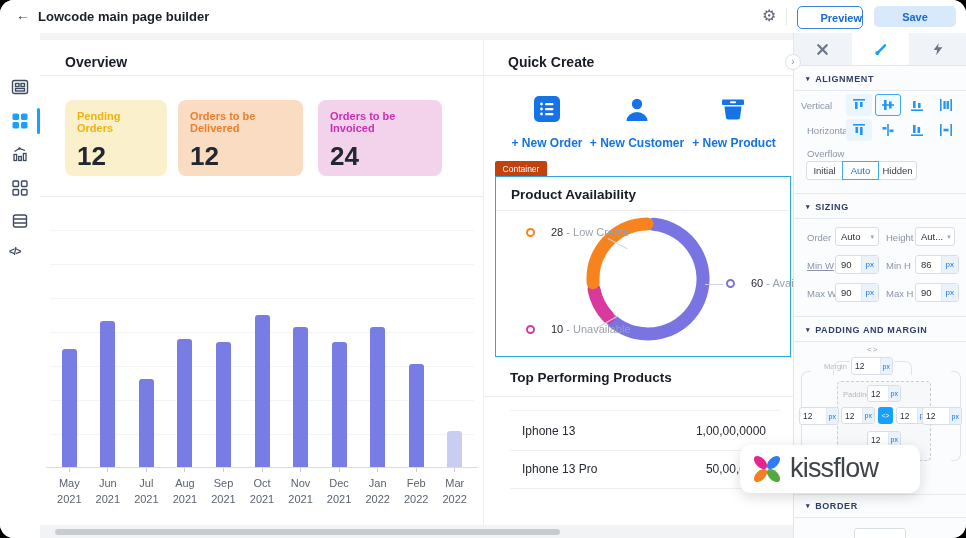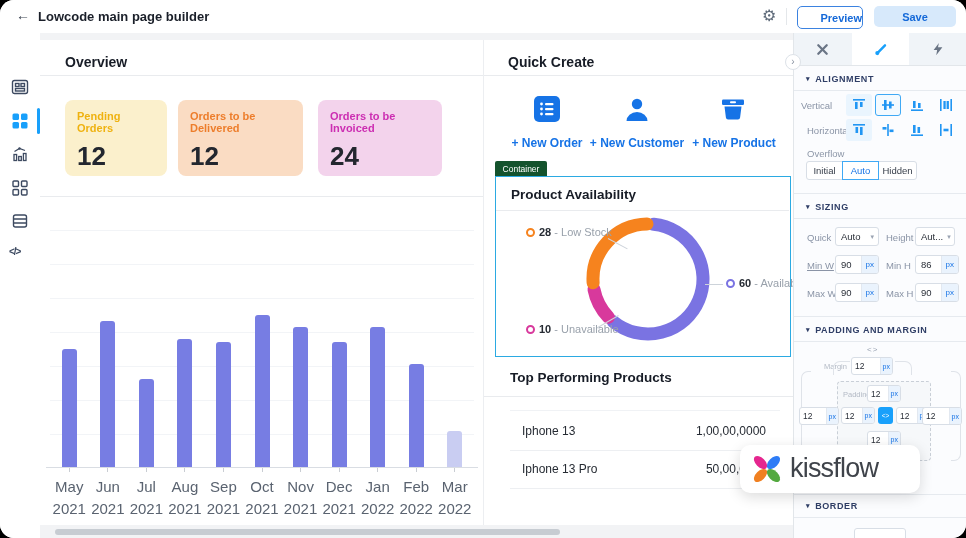--- a/index.html
+++ b/index.html
@@ -9,25 +9,25 @@
   .hd{font-size:9px;font-weight:700;letter-spacing:.6px;color:#2F3E66;}
   .chev{font-size:7px;color:#2F3E66;margin-right:5px;vertical-align:1px;}
   .divider{background:#E9EBEE;}
   .panel-title{font-size:14px;font-weight:700;color:#171C26;}
   .sub-title{font-size:13.5px;font-weight:700;color:#171C26;}
   .card{border-radius:8px;padding:10px 12px;box-sizing:border-box;}
   .card .lbl{font-size:11px;font-weight:600;}
   .card .val{font-size:26px;font-weight:600;color:#23272F;margin-top:7px;}
   .bar-col{flex:1;display:flex;flex-direction:column;justify-content:flex-end;align-items:center;}
   .bar{width:15px;border-radius:3px 3px 0 0;}
-  .blab{flex:1;text-align:center;font-size:15px;color:#5A6370;line-height:1.45;}
+  .blab{flex:1;text-align:center;font-size:11px;color:#5A6370;line-height:1.45;}
   .tick{display:block;width:1px;height:4px;background:#C9CDD3;margin:0 auto 4px;}
   .qlabel{font-size:12px;font-weight:600;color:#1673E6;text-align:center;}
   .legend{font-size:11px;color:#99A1AB;white-space:nowrap;}
-  .legend b{color:#262B33;font-weight:700;}
+  .legend b{color:#262B33;font-weight:400;margin-left:12px;}
   .ring{display:inline-block;width:5px;height:5px;border:2.5px solid #999;border-radius:50%;background:#fff;vertical-align:-1px;margin-right:4px;}
   .leader{height:1px;background:#CDD3DA;transform-origin:left center;}
   .row-name,.row-val{font-size:12px;color:#262B33;}
   .ins-lbl{font-size:9.5px;color:#8A94A6;}
   .inp{background:#fff;border:1px solid #D8DEE6;border-radius:3px;display:flex;align-items:center;box-sizing:border-box;overflow:hidden;}
   .inp .v{flex:1;font-size:9.5px;color:#2A2F38;padding-left:5px;}
   .inp .u{font-size:8px;color:#1673E6;background:#EAF3FD;align-self:stretch;display:flex;align-items:center;padding:0 4px;border-left:1px solid #E2E8F0;}
   .inp .caret{font-size:7px;color:#9AA3B2;padding:0 4px;}
   .mini .v{font-size:8.5px;padding-left:3px;}
   .mini .u{font-size:7px;padding:0 2px;}
@@ -198,39 +198,39 @@
     </svg>
     <div class="abs qlabel" style="left:98px;top:96px;width:110px;">+ New Customer</div>
 
     <svg class="abs" style="left:236px;top:56px;" width="26" height="26" viewBox="0 0 26 26">
       <rect x="2" y="3.5" width="22" height="5.5" rx="1.2" fill="#1673E6"></rect>
       <path d="M4.5 10.5 h17 l-1.4 11 a2.2 2.2 0 0 1 -2.2 1.9 h-9.8 a2.2 2.2 0 0 1 -2.2 -1.9 Z" fill="#1673E6"></path>
       <rect x="10" y="5.3" width="6" height="1.9" rx="0.9" fill="#fff"></rect>
     </svg>
     <div class="abs qlabel" style="left:200px;top:96px;width:100px;">+ New Product</div>
 
-    <div class="abs" style="left: 11px; top: 121px; width: 52px; height: 16px; border-radius: 2px 2px 0px 0px; display: flex; align-items: center; justify-content: center; background: #14532d;">
+    <div class="abs" style="left: 11px; top: 121px; width: 52px; height: 16px; border-radius: 2px 2px 0px 0px; display: flex; align-items: center; justify-content: center; background: #c2410c;">
       <span style="font-size:8.5px;color:#fff;">Container</span>
     </div>
     <div class="abs" style="left:11px;top:136px;width:296px;height:181px;background:#fff;border:1.5px solid #2BAAE2;box-sizing:border-box;">
       <span class="abs sub-title" style="left:15px;top:10px;">Product Availability</span>
       <div class="abs divider" style="left:0;top:33px;width:293px;height:1px;"></div>
 
       <svg class="abs" style="left:86px;top:36px;" width="132" height="132" viewBox="0 0 132 132" fill="none" stroke-linecap="round">
         <path d="M 71.75 11.30 A 55 55 0 1 1 31.39 108.74" stroke-width="13" stroke="#7A73E2"></path>
         <path d="M 26.44 104.21 A 55 55 0 0 1 12.01 76.49" stroke-width="13" stroke="#D8399C"></path>
         <path d="M 11.13 69.84 A 55 55 0 0 1 65.04 11.01" stroke-width="13" stroke="#F6831E"></path>
       </svg>
 
       <div class="abs leader" style="left:112px;top:61px;width:22px;transform:rotate(28deg);"></div>
       <div class="abs leader" style="left:209px;top:107px;width:18px;"></div>
       <div class="abs leader" style="left:100px;top:151px;width:26px;transform:rotate(-30deg);"></div>
 
       <div class="abs legend" style="left:30px;top:49px;">
-        <span class="ring" style="border-color: rgb(246, 131, 30);"></span><b>28</b> <span>- Low Stock</span>
+        <span class="ring" style="border-color: rgb(246, 131, 30);"></span><b>28</b> <span>- Low Create</span>
       </div>
       <div class="abs legend" style="left:230px;top:100px;">
         <span class="ring" style="border-color: rgb(122, 115, 226);"></span><b>60</b> <span>- Available</span>
       </div>
       <div class="abs legend" style="left:30px;top:146px;">
         <span class="ring" style="border-color: rgb(216, 57, 156);"></span><b>10</b> <span>- Unavailable</span>
       </div>
     </div>
 
     <span class="abs sub-title" style="left:26px;top:330px;">Top Performing Products</span>
@@ -357,21 +357,21 @@
           <span>Hidden</span>
         </div>
     </div>
 
     <div class="abs divider" style="left:0;top:160px;width:173px;height:1px;background:#E6EAEF;"></div>
     <div class="abs hd" style="left:12px;top:169px;">
       <span class="chev">▾</span><span>SIZING</span>
     </div>
     <div class="abs divider" style="left:0;top:185px;width:173px;height:1px;background:#E6EAEF;"></div>
 
-    <span class="abs ins-lbl" style="left:13px;top:199px;">Quick</span>
+    <span class="abs ins-lbl" style="left:13px;top:199px;">Order</span>
     <div class="abs inp" style="left:41px;top:194px;width:44px;height:19px;">
       <span class="v">Auto</span>
         <span class="caret">▾</span>
     </div>
     <span class="abs ins-lbl" style="left:92px;top:199px;">Height</span>
     <div class="abs inp" style="left:121px;top:194px;width:40px;height:19px;">
       <span class="v">Aut...</span>
         <span class="caret">▾</span>
     </div>
 

